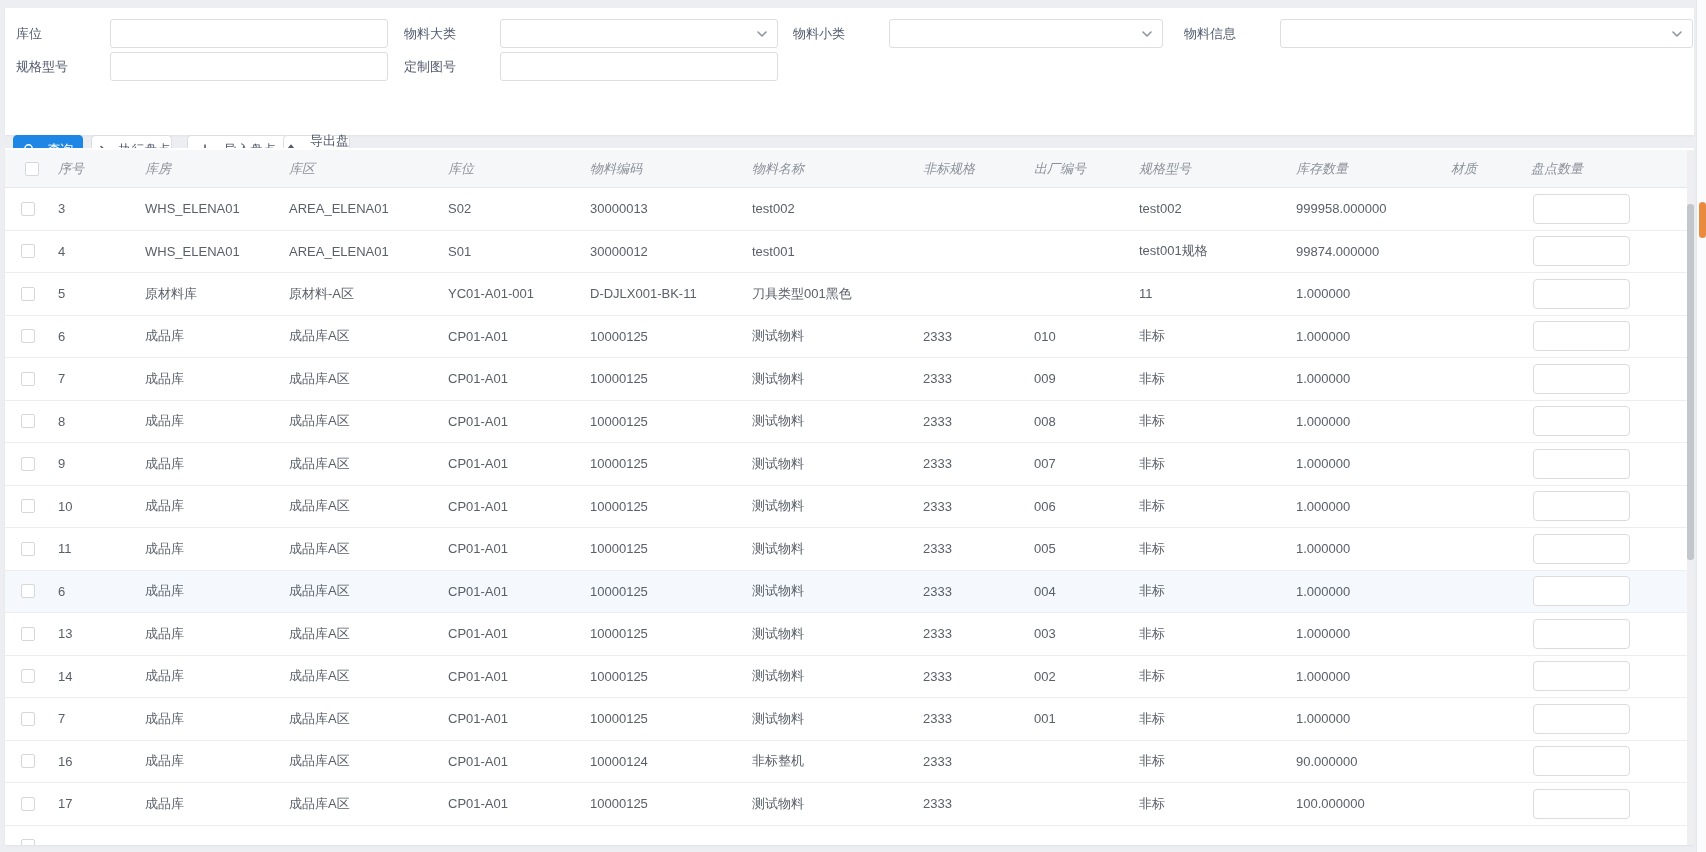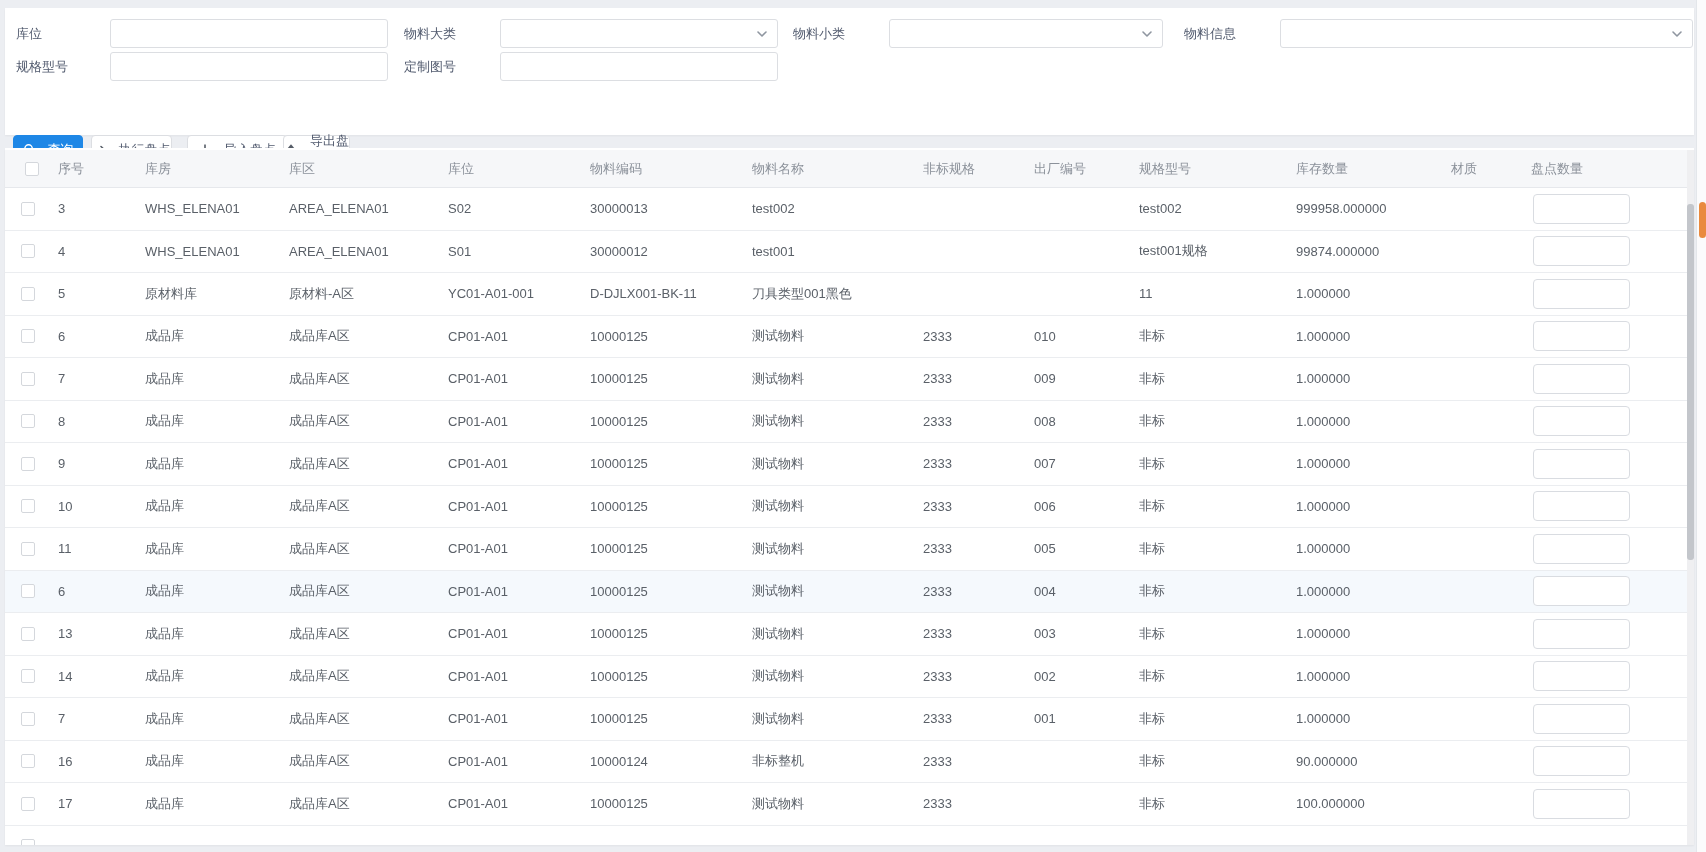--- a/index.html
+++ b/index.html
@@ -20,21 +20,21 @@
   
   .btn { position:absolute; top:84px; height:29px; display:flex; align-items:center; justify-content:center;
     gap:12px; border-radius:4px; font-size:13px; cursor:pointer; border:1px solid #dcdee2; background:#fff; color:#515a6e;margin-top:43px; }
   .btn svg { flex:0 0 auto; }
   .btn-primary { background:#1e87e6; border-color:#1e87e6; color:#fff; }
 
   
   .table-card { position:absolute; left:5px; top:148px; width:1689px; height:697px;
     background:#fff; box-shadow:0 1px 2px rgba(0,0,0,.05); overflow:hidden; padding-top:2px; }
   .thead { display:flex; height:38px; background:#f6f7f9; border-bottom:1px solid #e6e8ec; align-items:center; }
-  .thead .hcell { font-size:13px; color:#8b919a; padding-left:8px; white-space:nowrap; overflow:hidden; }
+  .thead .hcell { font-size:13px; color:#8b919a; padding-left:8px; white-space:nowrap; overflow:hidden;font-style:italic; }
   .trow { display:flex; height:42.5px; align-items:center; border-bottom:1px solid #ebedf0; background:#fff; }
   .trow.hl { background:#f5f9fd; }
   .tcell { font-size:13px; color:#5a6068; padding-left:8px; white-space:nowrap; overflow:hidden; }
   .col-sel{width:45px; flex:0 0 45px; display:flex; justify-content:center; padding-left:0;}
   .col-seq{width:87px; flex:0 0 87px;}
   .col-warehouse{width:144px; flex:0 0 144px;}
   .col-area{width:159px; flex:0 0 159px;}
   .col-location{width:142px; flex:0 0 142px;}
   .col-code{width:162px; flex:0 0 162px;}
   .col-name{width:171px; flex:0 0 171px;}

